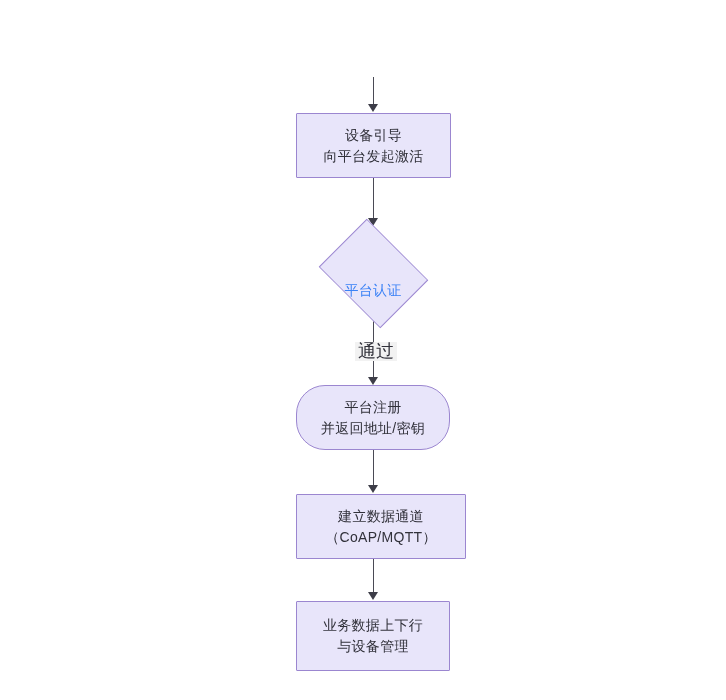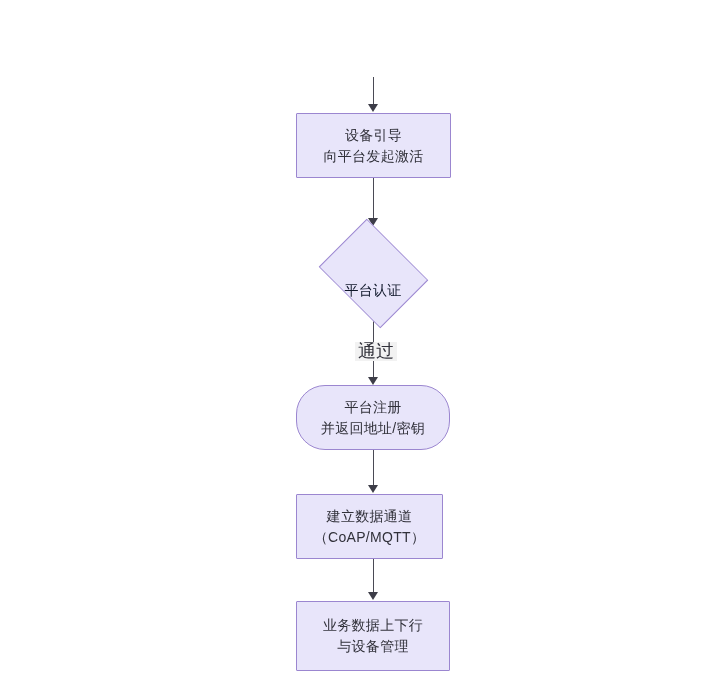--- a/index.html
+++ b/index.html
@@ -58,21 +58,21 @@
     margin-left: -43.5px;
     margin-top: -43.5px;
     background: #e8e5fa;
     border: 1.4px solid #9b86d0;
     transform: rotate(45deg) scaleX(1.0) scaleY(0.78);
     box-sizing: border-box;
   }
   .node-decision .diamond-label {
     position: relative;
     z-index: 2;
-    color: #0f172a;
+    color: #3b82f6;
     font-size: 14px;
     line-height: 21px;
     letter-spacing: 0.3px;
     margin-top: 33px;
   }
 
   
   .edge-line {
     position: absolute;
     width: 1.1px;
@@ -126,21 +126,21 @@
   <div class="edge-arrow" style="left:368px; top:377px;"></div>
 
   <div class="node node-process" style="left:296px; top:385px; width:154px; height:65px;border-radius:29px;">
     <span>平台注册
 并返回地址/密钥</span>
   </div>
 
   <div class="edge-line" style="left:372.5px; top:450px; height:36px;"></div>
   <div class="edge-arrow" style="left:368px; top:485px;"></div>
 
-  <div class="node node-process" style="left:296px; top:494px; width:147px; height:65px;">
+  <div class="node node-process" style="left:296px; top:494px; width:170px; height:65px;">
     <span>建立数据通道
 （CoAP/MQTT）</span>
   </div>
 
   <div class="edge-line" style="left:372.5px; top:559px; height:35px;"></div>
   <div class="edge-arrow" style="left:368px; top:592px;"></div>
 
   <div class="node node-process" style="left:296px; top:601px; width:154px; height:70px;">
     <span>业务数据上下行
 与设备管理</span>

